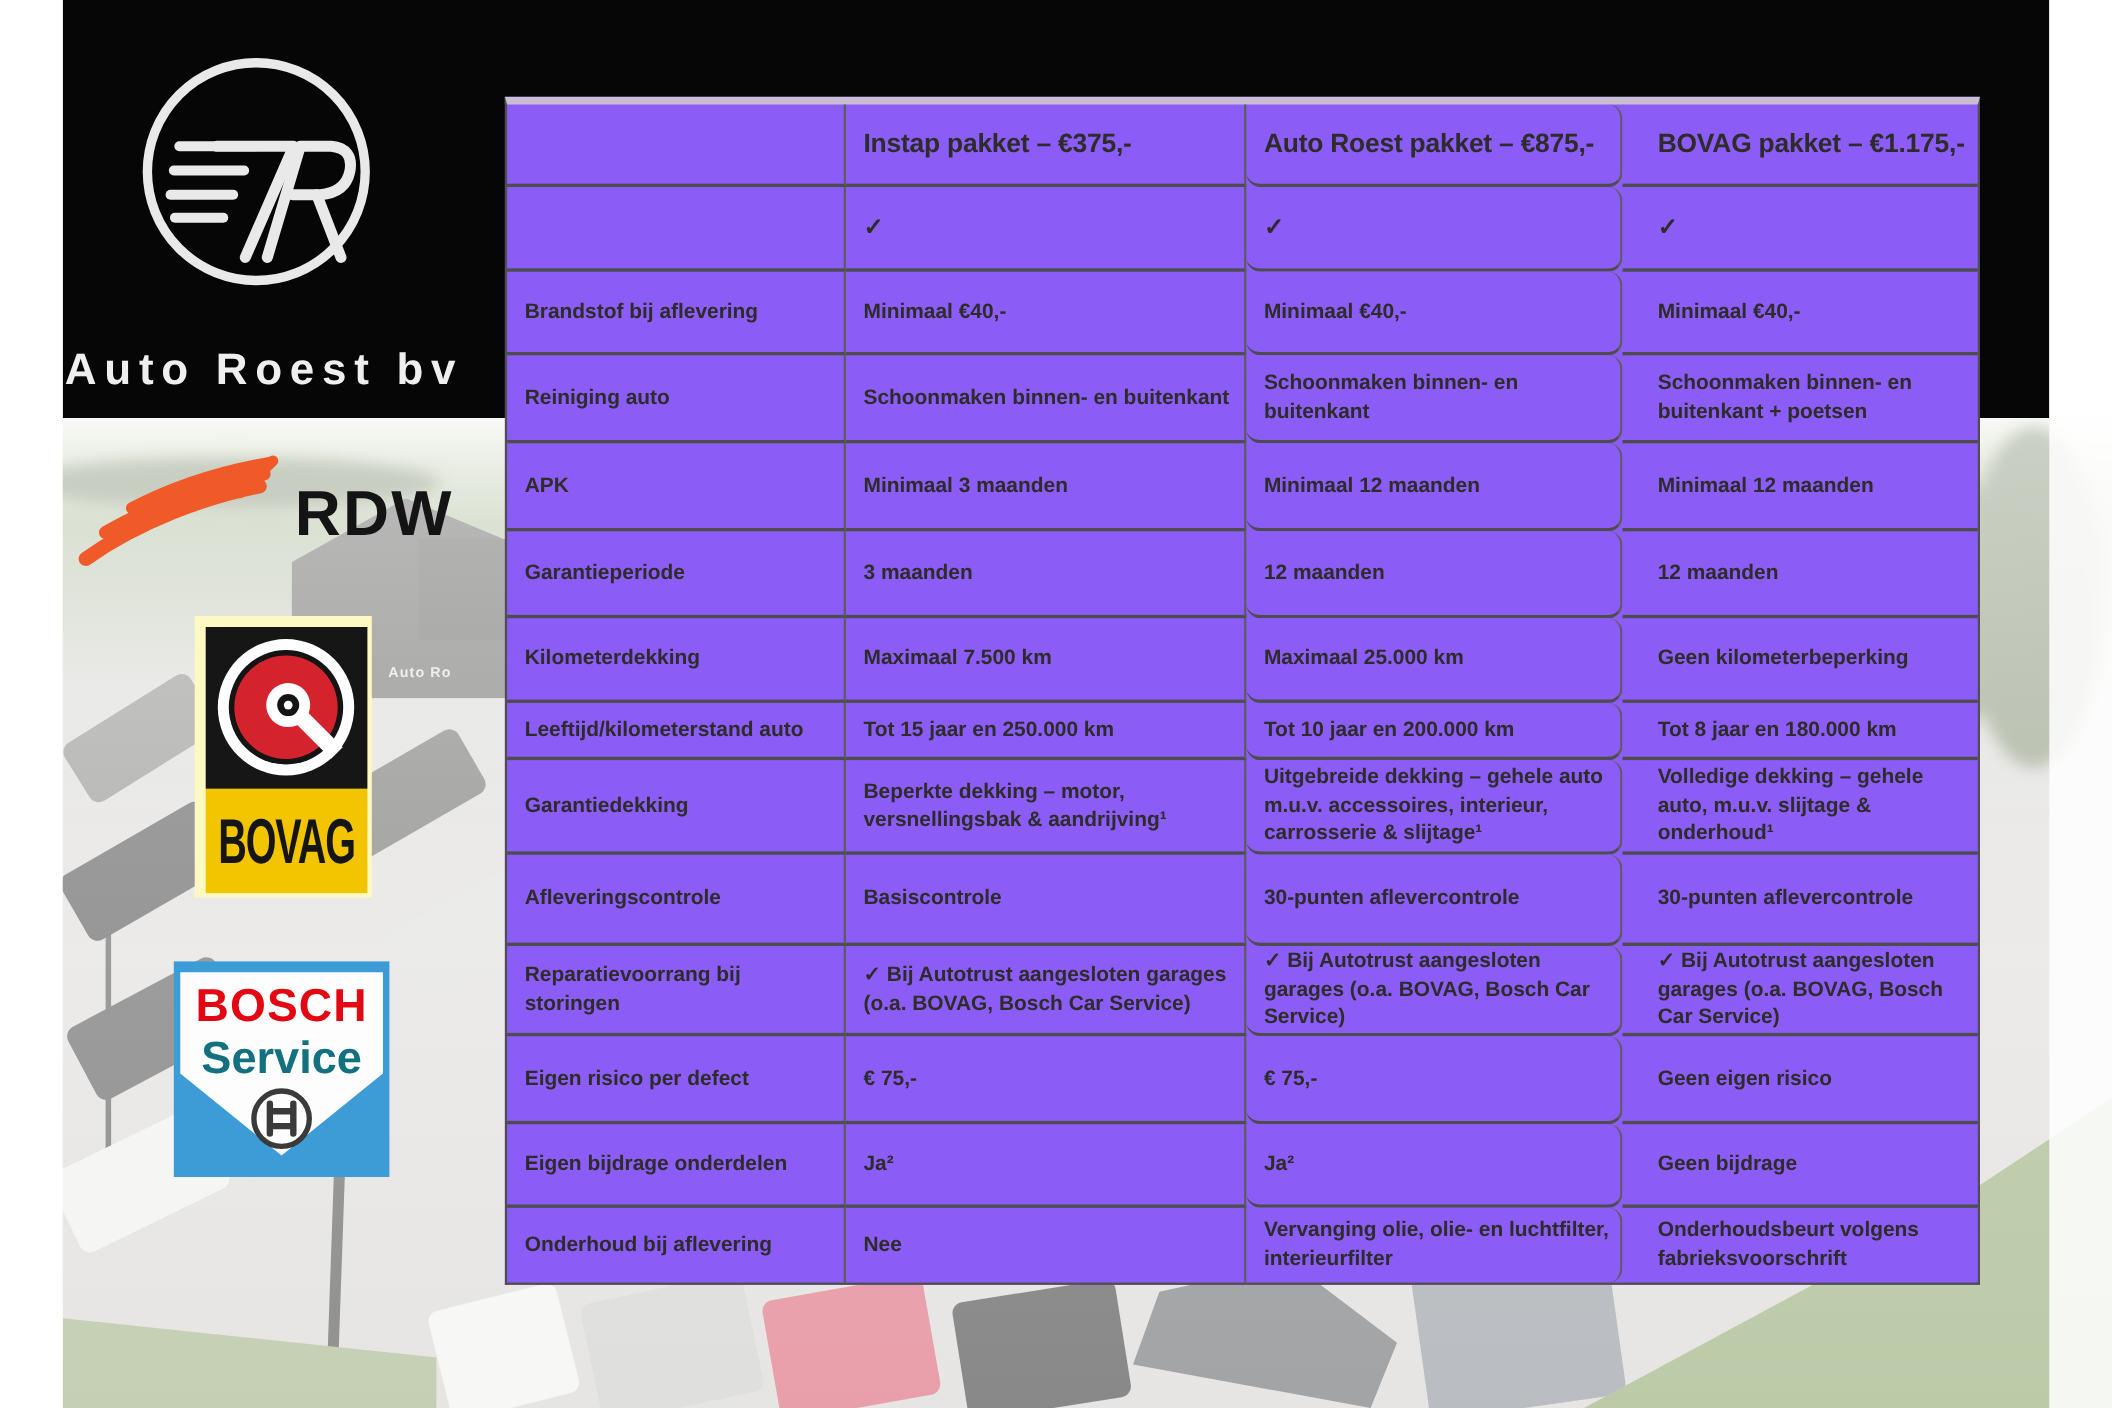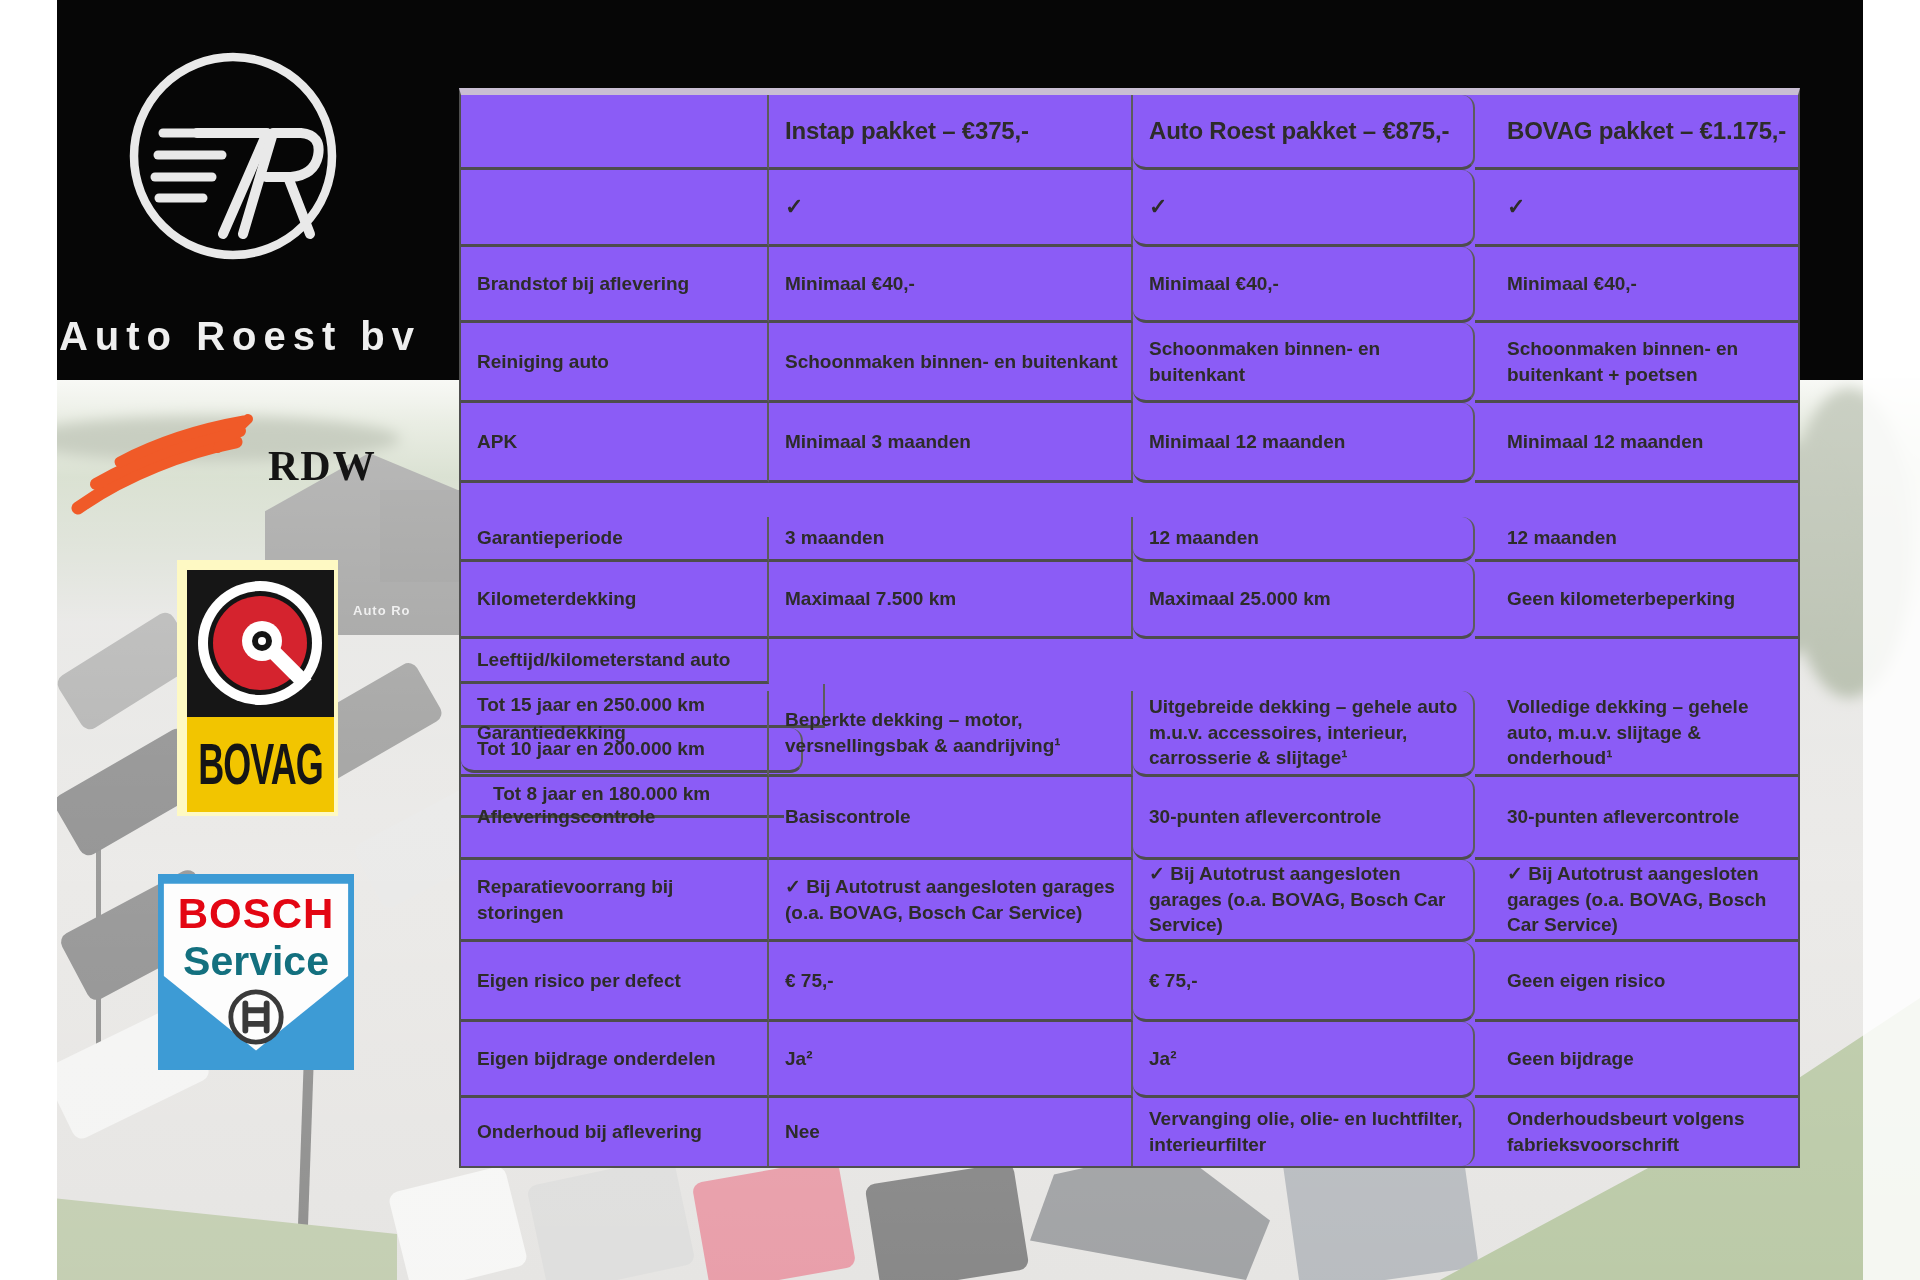--- a/index.html
+++ b/index.html
@@ -29,21 +29,21 @@
 
   
   .brand{position:absolute;left:41px;top:0;width:398px;height:276px;z-index:4;}
   .brand svg{position:absolute;left:72px;top:36px;}
   .brand-name{position:absolute;left:0;top:314px;width:398px;text-align:center;
               color:#efefef;font-size:40px;font-weight:bold;letter-spacing:7px;}
 
   
   .rdw{position:absolute;left:66px;top:410px;width:350px;height:112px;z-index:4;
        display:flex;align-items:center;}
-  .rdw-text{font-family:Liberation Serif, serif;font-weight:bold;font-size:42px;
+  .rdw-text{font-family:Liberation Sans, sans-serif;font-weight:bold;font-size:58px;
             color:#141414;letter-spacing:2px;margin-left:2px;}
 
   
   .bovag{position:absolute;left:177px;top:560px;width:161px;height:256px;z-index:4;
          background:#fef9c3;padding:10px;box-sizing:border-box;}
   .bovag-top{position:relative;width:147px;height:147px;background:#161616;overflow:hidden;}
   .ring-white{position:absolute;left:11px;top:11px;width:124px;height:124px;
               border-radius:50%;background:#ffffff;}
   .ring-black{position:absolute;left:10px;top:10px;width:104px;height:104px;
               border-radius:50%;background:#141414;}
@@ -209,33 +209,33 @@
           <div class="tcell c1">Schoonmaken binnen- en buitenkant</div>
           <div class="tcell c2">Schoonmaken binnen- en buitenkant</div>
           <div class="tcell c3 last">Schoonmaken binnen- en buitenkant + poetsen</div>
         </div>
         <div class="trow" style="height: 80px;">
           <div class="tcell c0">APK</div>
           <div class="tcell c1">Minimaal 3 maanden</div>
           <div class="tcell c2">Minimaal 12 maanden</div>
           <div class="tcell c3 last">Minimaal 12 maanden</div>
         </div>
-        <div class="trow" style="height: 79px; align-items: flex-end;">
+        <div class="trow" style="height: 79px;">
           <div class="tcell c0">Garantieperiode</div>
           <div class="tcell c1">3 maanden</div>
           <div class="tcell c2">12 maanden</div>
           <div class="tcell c3 last">12 maanden</div>
         </div>
         <div class="trow" style="height: 77px;">
           <div class="tcell c0">Kilometerdekking</div>
           <div class="tcell c1">Maximaal 7.500 km</div>
           <div class="tcell c2">Maximaal 25.000 km</div>
           <div class="tcell c3 last">Geen kilometerbeperking</div>
         </div>
-        <div class="trow" style="height: 52px; flex-direction: column;">
+        <div class="trow" style="height: 52px;">
           <div class="tcell c0">Leeftijd/kilometerstand auto</div>
           <div class="tcell c1">Tot 15 jaar en 250.000 km</div>
           <div class="tcell c2">Tot 10 jaar en 200.000 km</div>
           <div class="tcell c3 last">Tot 8 jaar en 180.000 km</div>
         </div>
         <div class="trow" style="height: 86px;">
           <div class="tcell c0">Garantiedekking</div>
           <div class="tcell c1">Beperkte dekking – motor, versnellingsbak &amp; aandrijving¹</div>
           <div class="tcell c2">Uitgebreide dekking – gehele auto m.u.v. accessoires, interieur, carrosserie &amp; slijtage¹</div>
           <div class="tcell c3 last">Volledige dekking – gehele auto, m.u.v. slijtage &amp; onderhoud¹</div>

